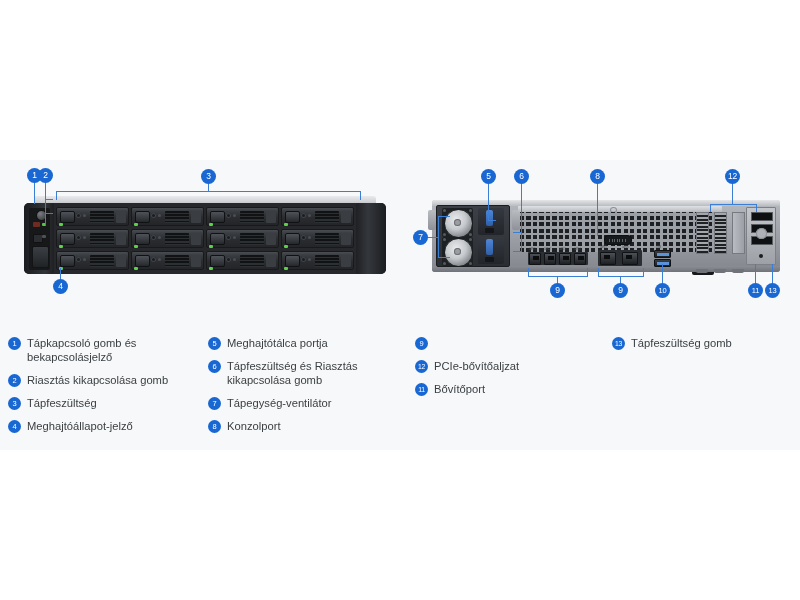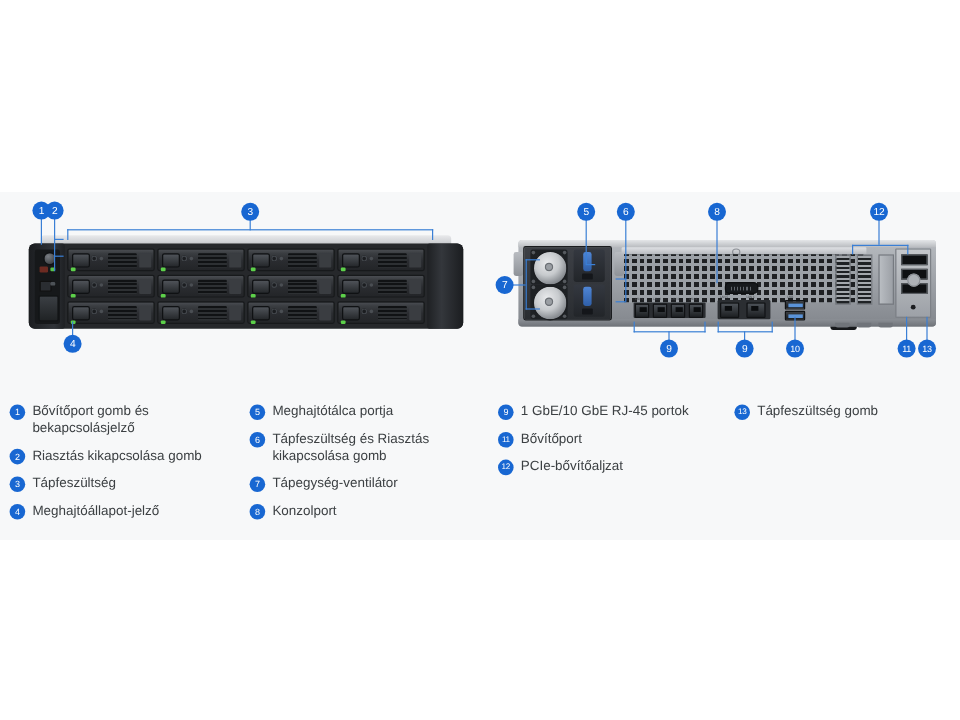--- a/index.html
+++ b/index.html
@@ -691,21 +691,21 @@
   <div class="badge sm" style="left:748px; top:123px;">11</div>
 
   <div class="lead v" style="left:772px; top:104px; height:20px;"></div>
   <div class="badge sm" style="left:765px; top:123px;">13</div>
 </div>
 
 <div id="legend">
   <div class="lg-col" id="col0" style="left:8px;   width:190px;">
       <div class="lg-item">
         <span class="lg-num">1</span>
-        <span class="lg-txt">Bővítőport gomb és
+        <span class="lg-txt">Tápkapcsoló gomb és
 bekapcsolásjelző</span>
       </div>
       <div class="lg-item">
         <span class="lg-num">2</span>
         <span class="lg-txt">Riasztás kikapcsolása gomb</span>
       </div>
       <div class="lg-item">
         <span class="lg-num">3</span>
         <span class="lg-txt">Tápfeszültség</span>
       </div>
@@ -729,30 +729,29 @@
         <span class="lg-txt">Tápegység-ventilátor</span>
       </div>
       <div class="lg-item">
         <span class="lg-num">8</span>
         <span class="lg-txt">Konzolport</span>
       </div>
     </div>
   <div class="lg-col" id="col2" style="left:415px; width:195px;">
       <div class="lg-item">
         <span class="lg-num">9</span>
-        <span class="lg-txt">1 GbE/10 GbE RJ-45 portok</span>
+      </div>
+      <div class="lg-item">
+        <span class="lg-num sm" style="font-size: 6.8px;">12</span>
+        <span class="lg-txt">PCIe-bővítőaljzat</span>
       </div>
       <div class="lg-item">
         <span class="lg-num sm" style="font-size: 6.8px;">11</span>
         <span class="lg-txt">Bővítőport</span>
       </div>
-      <div class="lg-item">
-        <span class="lg-num sm" style="font-size: 6.8px;">12</span>
-        <span class="lg-txt">PCIe-bővítőaljzat</span>
-      </div>
     </div>
   <div class="lg-col" id="col3" style="left:612px; width:185px;">
       <div class="lg-item">
         <span class="lg-num sm" style="font-size: 6.8px;">13</span>
         <span class="lg-txt">Tápfeszültség gomb</span>
       </div>
     </div>
 </div>
 
 </body></html>

